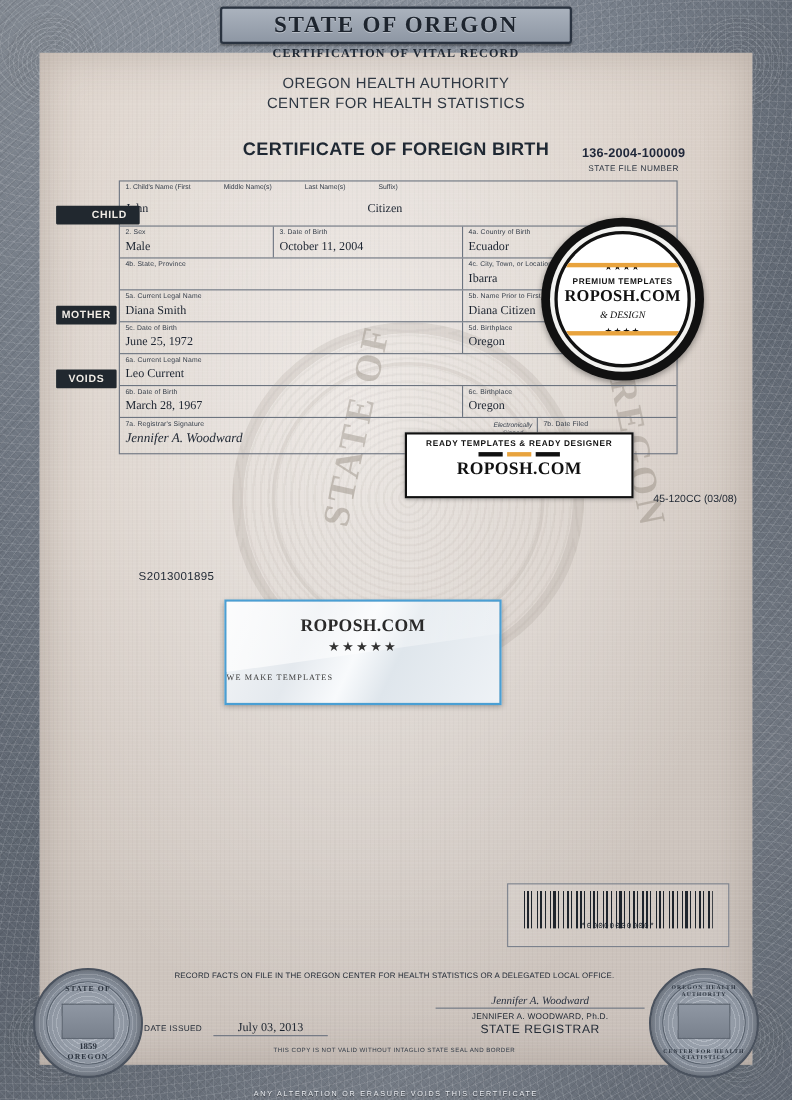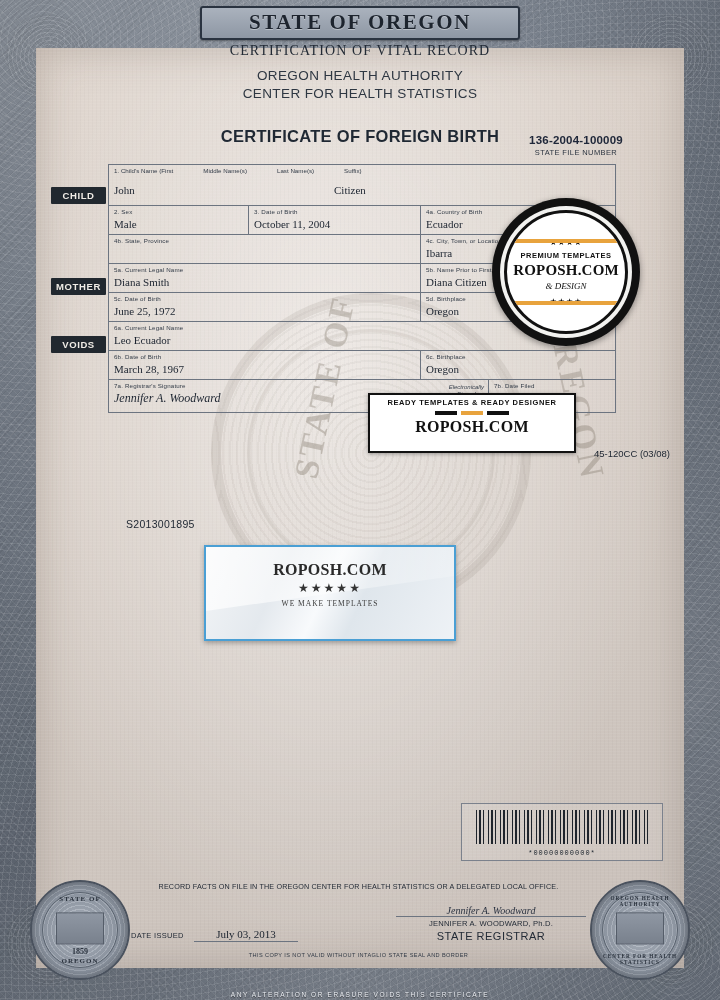--- a/index.html
+++ b/index.html
@@ -69,24 +69,25 @@
   .state-title {
     font-family: "Liberation Serif", serif;
     font-weight: bold;
     font-size: 21px;
     letter-spacing: 1.6px;
     color: #1d242e;
     text-shadow: 0 1px 0 rgba(255,255,255,.35);
   }
   .cert-sub {
     margin-top: 3px;
-    font-size: 14px;
+    font-size: 11px;
     letter-spacing: 1.1px;
     color: #222a35;
     font-family: "Liberation Serif", serif;
+    font-weight: bold;
   }
 
   
   .paper {
     position: absolute;
     left: 36px;
     top: 48px;
     width: 648px;
     height: 920px;
     background:
@@ -417,26 +418,26 @@
   .holo-stars {
     position: relative;
     text-align: center;
     font-size: 12px;
     color: #333;
     letter-spacing: 2px;
     margin-top: 2px;
   }
   .holo-sub {
     position: relative;
-    text-align: center;
+    text-align: left;
     font-family: "Liberation Serif", serif;
     font-size: 7.5px;
     letter-spacing: 1px;
     color: #3a3a3a;
-    margin-top: 4px;
+    margin-top: 16px;
   }
 
   
   .barcode-box {
     position: absolute;
     left: 425px;
     top: 755px;
     width: 200px;
     height: 56px;
     border: 1px solid #7b818c;
@@ -446,21 +447,21 @@
     position: absolute;
     left: 14px; top: 6px;
     width: 172px; height: 34px;
     background-image: repeating-linear-gradient(90deg,
       #1e242c 0 1px, transparent 1px 3px,
       #1e242c 3px 5px, transparent 5px 7px,
       #1e242c 7px 8px, transparent 8px 12px);
   }
   .barcode-text {
     position: absolute;
-    bottom: 3px;
+    bottom: 13px;
     width: 100%;
     text-align: center;
     font-family: "Liberation Mono", monospace;
     font-size: 7px;
     color: #222a33;
     letter-spacing: 1px;
   }
 
   
   .footer {
@@ -627,21 +628,21 @@
             <span>1. Child's Name (First</span>
             <span>Middle Name(s)</span>
             <span>Last Name(s)</span>
             <span>Suffix)</span>
           </div>
           <div class="name-values">
             <span>John</span>
             <span></span>
             <span>Citizen</span>
           </div>
-          <div class="tab" style="top:22px;">CHILD</div>
+          <div class="tab" style="top:22px;padding-left:21px;">CHILD</div>
         </div>
       </div>
 
       <div class="row">
         <div class="cell" style="width:140px;">
           <div class="lbl">2. Sex</div>
           <div class="val">Male</div>
         </div>
         <div class="cell" style="width:172px;">
           <div class="lbl">3. Date of Birth</div>
@@ -683,21 +684,21 @@
         </div>
         <div class="cell" style="width:194px;">
           <div class="lbl">5d. Birthplace</div>
           <div class="val">Oregon</div>
         </div>
       </div>
 
       <div class="row">
         <div class="cell" style="width:506px;">
           <div class="lbl">6a. Current Legal Name</div>
-          <div class="val">Leo Ecuador</div>
+          <div class="val">Leo Current</div>
           <div class="tab" style="top:14px;">VOIDS</div>
         </div>
       </div>
 
       <div class="row">
         <div class="cell" style="width:312px;">
           <div class="lbl">6b. Date of Birth</div>
           <div class="val">March 28, 1967</div>
         </div>
         <div class="cell" style="width:194px;">

